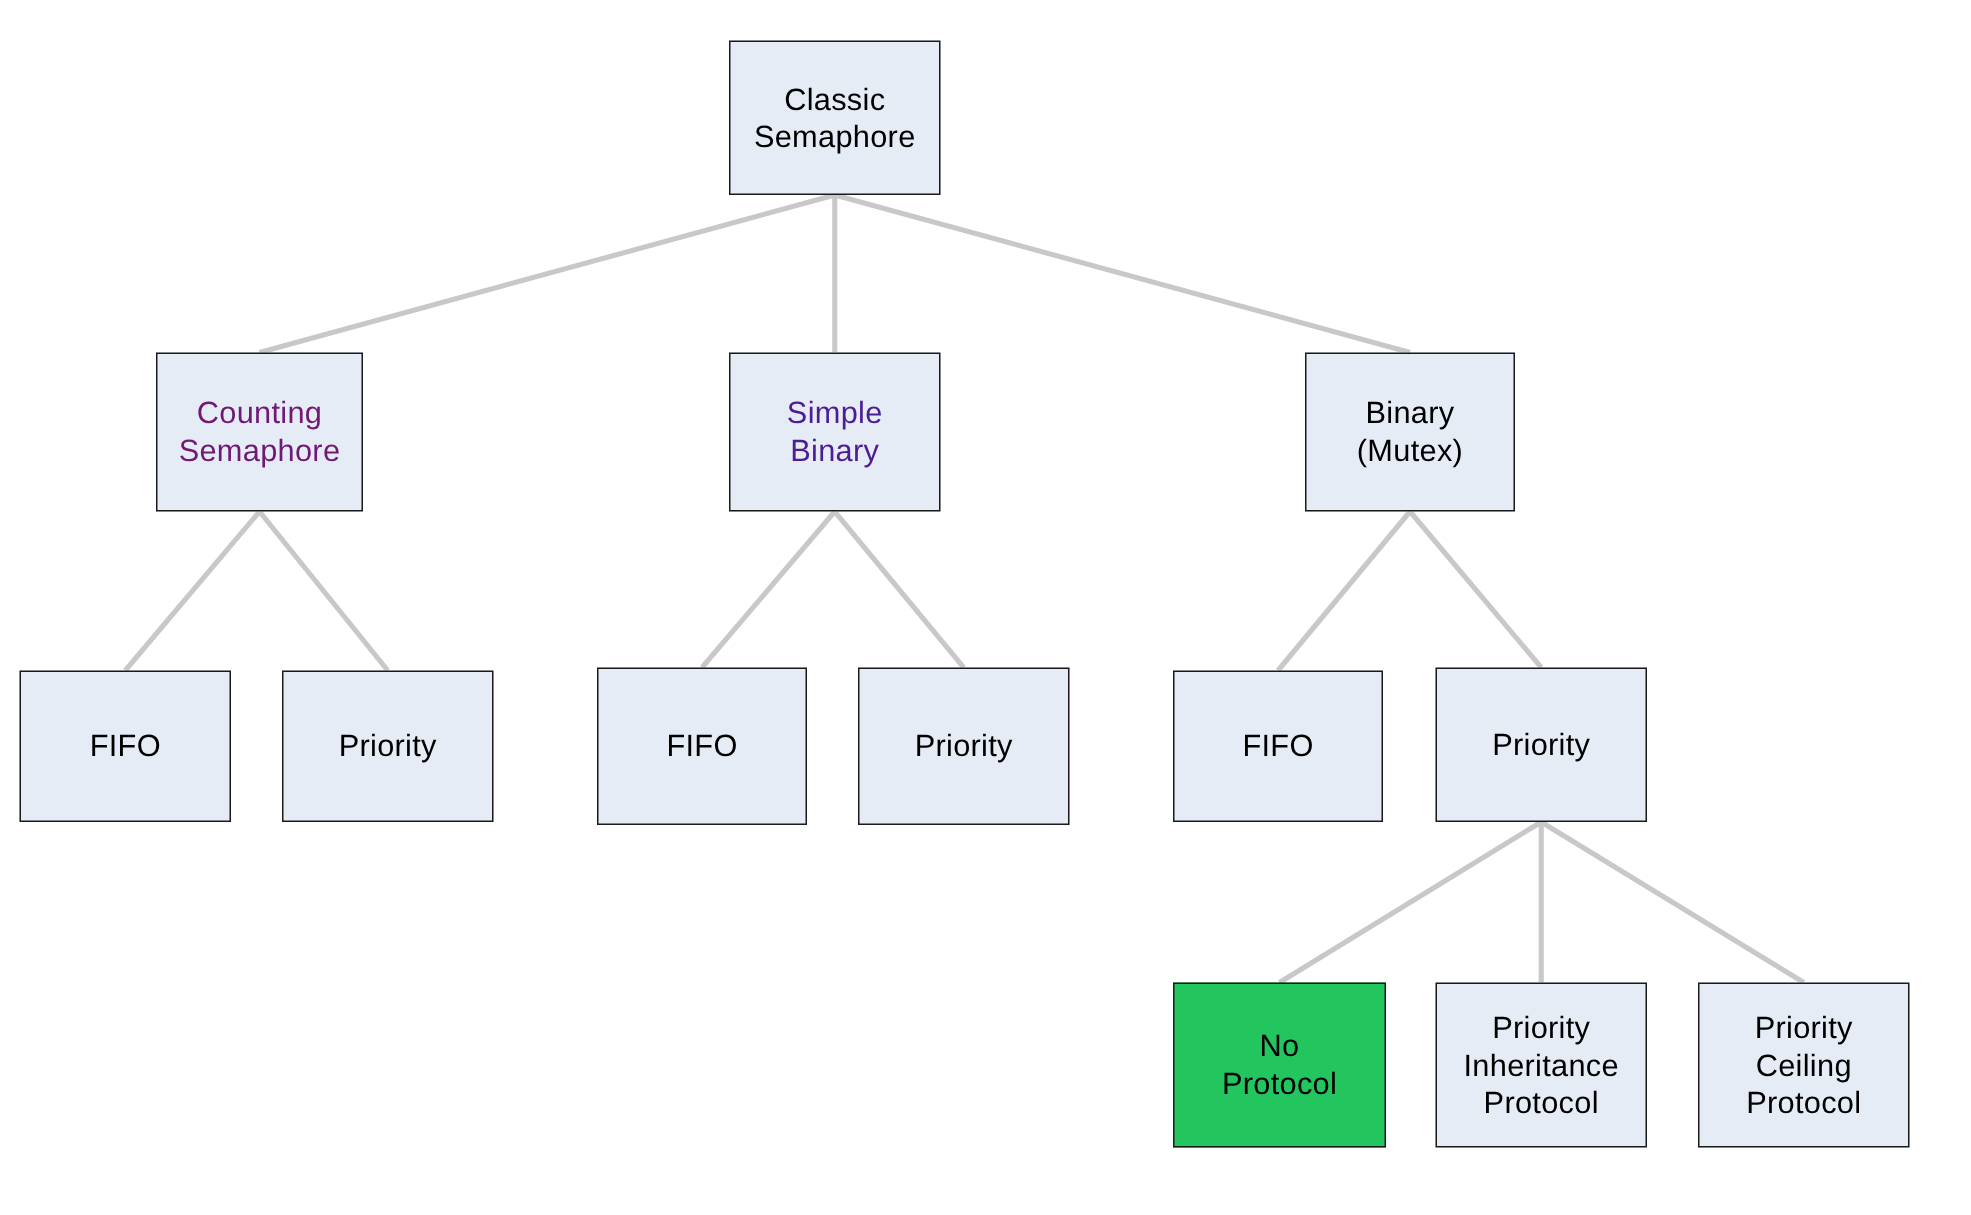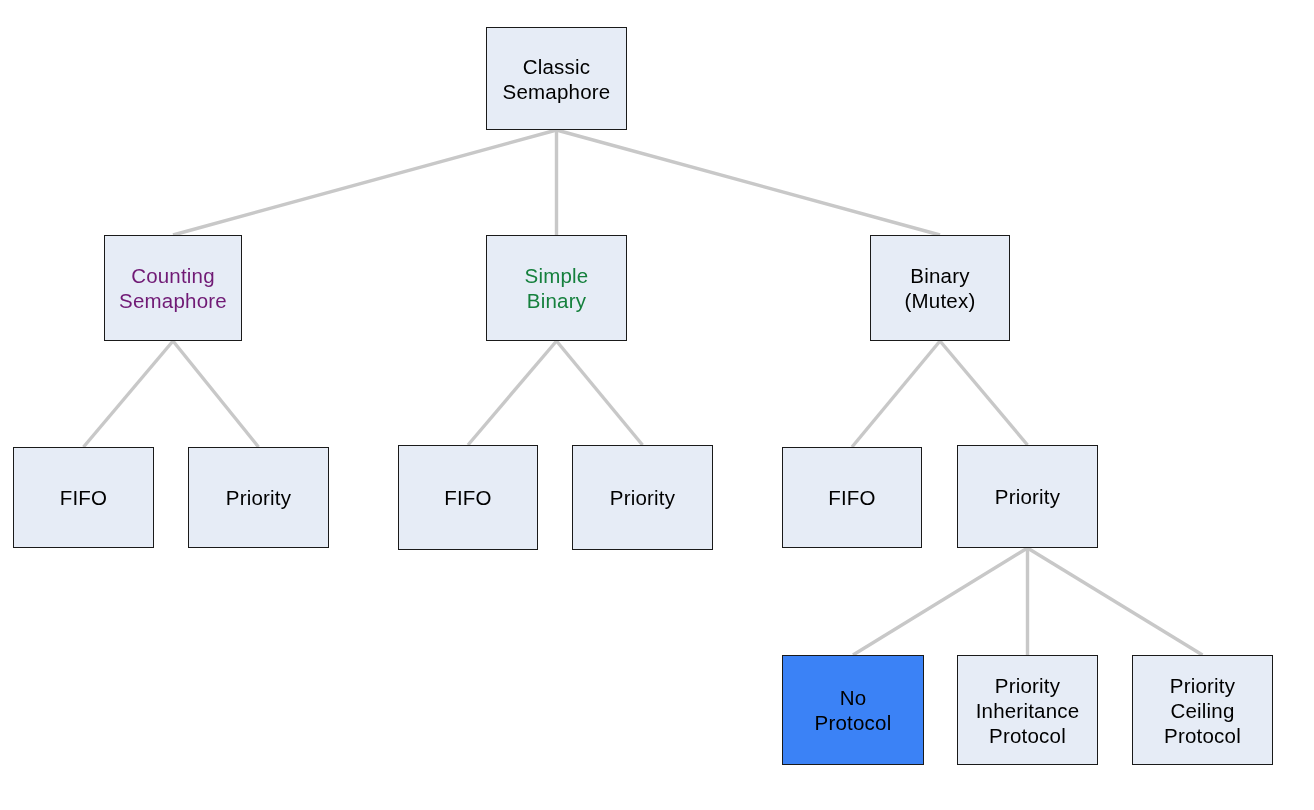--- a/index.html
+++ b/index.html
@@ -65,31 +65,31 @@
       <line x1="940" y1="341" x2="852" y2="447" stroke="#c8c8c8" stroke-width="3.4" stroke-linecap="butt"></line>
       <line x1="940" y1="341" x2="1027.5" y2="445" stroke="#c8c8c8" stroke-width="3.4" stroke-linecap="butt"></line>
       <line x1="1027.5" y1="548" x2="853" y2="655" stroke="#c8c8c8" stroke-width="3.4" stroke-linecap="butt"></line>
       <line x1="1027.5" y1="548" x2="1027.5" y2="655" stroke="#c8c8c8" stroke-width="3.4" stroke-linecap="butt"></line>
       <line x1="1027.5" y1="548" x2="1202.5" y2="655" stroke="#c8c8c8" stroke-width="3.4" stroke-linecap="butt"></line>
     </svg>
 <div class="node" style="left: 486px; top: 27px; width: 141px; height: 103px; background: rgb(230, 236, 246); border-color: rgb(26, 26, 26); color: rgb(0, 0, 0);"><span class="node-label">Classic
 Semaphore</span></div>
     <div class="node" style="left: 104px; top: 235px; width: 138px; height: 106px; background: rgb(230, 236, 246); border-color: rgb(26, 26, 26); color: #701a75;"><span class="node-label">Counting
 Semaphore</span></div>
-    <div class="node" style="left: 486px; top: 235px; width: 141px; height: 106px; background: rgb(230, 236, 246); border-color: rgb(26, 26, 26); color: #15803d;"><span class="node-label">Simple
+    <div class="node" style="left: 486px; top: 235px; width: 141px; height: 106px; background: rgb(230, 236, 246); border-color: rgb(26, 26, 26); color: #4c1d95;"><span class="node-label">Simple
 Binary</span></div>
     <div class="node" style="left: 870px; top: 235px; width: 140px; height: 106px; background: rgb(230, 236, 246); border-color: rgb(26, 26, 26); color: rgb(0, 0, 0);"><span class="node-label">Binary
 (Mutex)</span></div>
     <div class="node" style="left: 13px; top: 447px; width: 141px; height: 101px; background: rgb(230, 236, 246); border-color: rgb(26, 26, 26); color: rgb(0, 0, 0);"><span class="node-label">FIFO</span></div>
     <div class="node" style="left: 188px; top: 447px; width: 141px; height: 101px; background: rgb(230, 236, 246); border-color: rgb(26, 26, 26); color: rgb(0, 0, 0);"><span class="node-label">Priority</span></div>
     <div class="node" style="left: 398px; top: 445px; width: 140px; height: 105px; background: rgb(230, 236, 246); border-color: rgb(26, 26, 26); color: rgb(0, 0, 0);"><span class="node-label">FIFO</span></div>
     <div class="node" style="left: 572px; top: 445px; width: 141px; height: 105px; background: rgb(230, 236, 246); border-color: rgb(26, 26, 26); color: rgb(0, 0, 0);"><span class="node-label">Priority</span></div>
     <div class="node" style="left: 782px; top: 447px; width: 140px; height: 101px; background: rgb(230, 236, 246); border-color: rgb(26, 26, 26); color: rgb(0, 0, 0);"><span class="node-label">FIFO</span></div>
     <div class="node" style="left: 957px; top: 445px; width: 141px; height: 103px; background: rgb(230, 236, 246); border-color: rgb(26, 26, 26); color: rgb(0, 0, 0);"><span class="node-label">Priority</span></div>
-    <div class="node" style="left: 782px; top: 655px; width: 142px; height: 110px; background: #3b82f6; border-color: rgb(26, 26, 26); color: rgb(0, 0, 0);"><span class="node-label">No
+    <div class="node" style="left: 782px; top: 655px; width: 142px; height: 110px; background: #22c55e; border-color: rgb(26, 26, 26); color: rgb(0, 0, 0);"><span class="node-label">No
 Protocol</span></div>
     <div class="node" style="left: 957px; top: 655px; width: 141px; height: 110px; background: rgb(230, 236, 246); border-color: rgb(26, 26, 26); color: rgb(0, 0, 0);"><span class="node-label">Priority
 Inheritance
 Protocol</span></div>
     <div class="node" style="left: 1132px; top: 655px; width: 141px; height: 110px; background: rgb(230, 236, 246); border-color: rgb(26, 26, 26); color: rgb(0, 0, 0);"><span class="node-label">Priority
 Ceiling
 Protocol</span></div>
   </div>
 
 </body></html>

